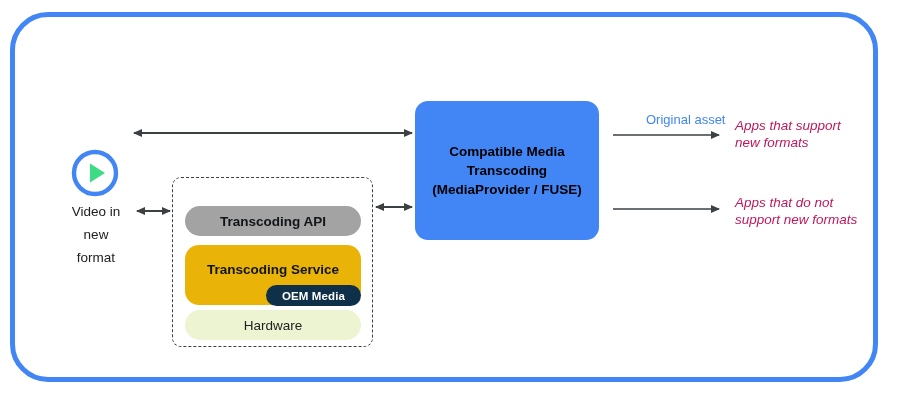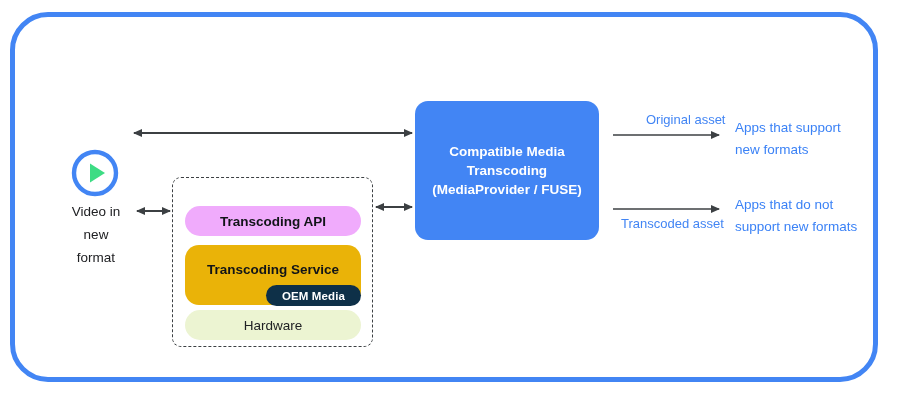--- a/index.html
+++ b/index.html
@@ -94,21 +94,21 @@
     display: flex;
     align-items: center;
     justify-content: center;
     text-align: center;
   }
 
   .box-api {
     top: 206px;
     width: 176px;
     height: 30px;
-    background: #f0abfc;
+    background: #a3a3a3;
     border-radius: 15px;
     font-size: 13.5px;
     font-weight: bold;
     color: #111418;
   }
   .box-service {
     top: 245px;
     width: 176px;
     height: 60px;
     background: #eab308;
@@ -155,41 +155,42 @@
     height: 139px;
     background: #4285F4;
     border-radius: 13px;
     display: flex;
     align-items: center;
     justify-content: center;
     text-align: center;
     font-size: 13.5px;
     font-weight: bold;
     line-height: 19px;
-    color: #ffffff;
+    color: #000000;
     white-space: pre-line;
   }
 
   
   .asset-label {
     position: absolute;
     font-size: 13px;
     color: #4285F4;
     white-space: nowrap;
   }
   .label-original { left: 646px; top: 112px; }
   .label-transcoded { left: 621px; top: 216px; }
 
   
   .apps-label {
     position: absolute;
     font-size: 13.5px;
-    line-height: 22px;
-    color: #3b82f6;
+    line-height: 17px;
+    color: #be185d;
     white-space: pre-line;
+    font-style: italic;
   }
   .apps-top { left: 735px; top: 117px; }
   .apps-bottom { left: 735px; top: 194px; }
 </style>
 </head>
 <body>
 
 <div id="canvas">
 
   <div class="outer-frame"></div>
@@ -242,20 +243,19 @@
 
   <div class="oem-pill">OEM Media</div>
 
   <div class="stack-box box-hardware">Hardware</div>
 
   <div class="cmt-box">Compatible Media
 Transcoding
 (MediaProvider / FUSE)</div>
 
   <div class="asset-label label-original">Original asset</div>
-  <div class="asset-label label-transcoded">Transcoded asset</div>
 
   <div class="apps-label apps-top">Apps that support
 new formats</div>
   <div class="apps-label apps-bottom">Apps that do not
 support new formats</div>
 
 </div>
 
 </body></html>

